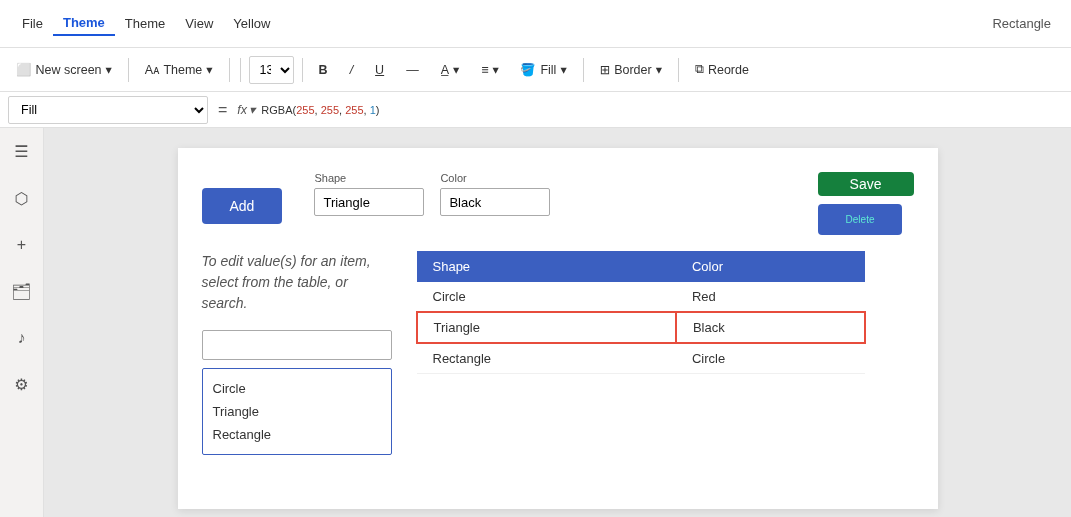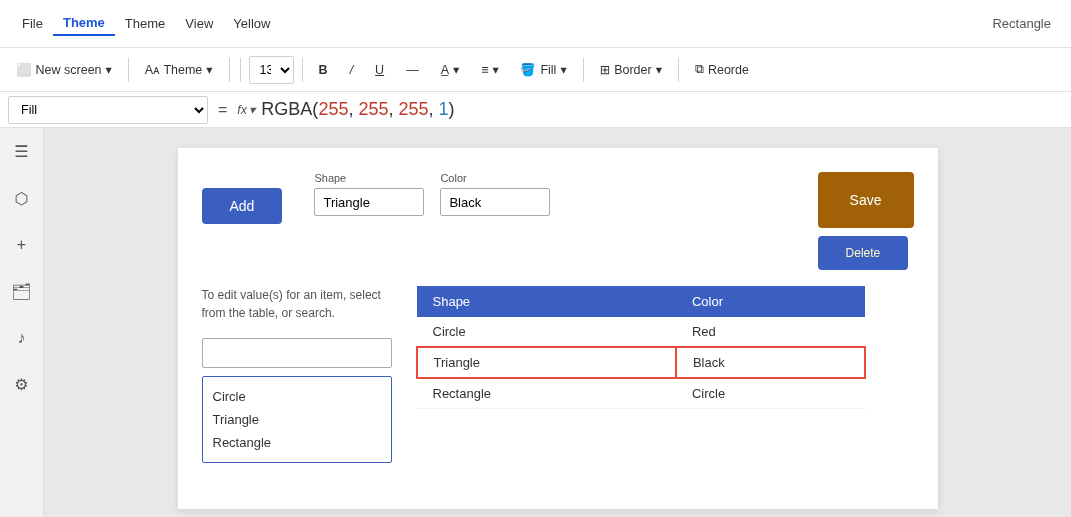--- a/index.html
+++ b/index.html
@@ -38,21 +38,21 @@
     .formula-bar {
       display: flex; align-items: center; background: #fff; border-bottom: 1px solid #e0e0e0;
       padding: 0 8px; height: 36px; gap: 6px;
     }
     .formula-bar-select {
       border: 1px solid #d0d0d0; border-radius: 2px; padding: 2px 8px;
       font-size: 12.5px; background: #fff; height: 28px; width: 200px;
     }
     .formula-equals { font-size: 16px; color: #555; padding: 0 4px; }
     .formula-fx { display: flex; align-items: center; gap: 2px; color: #555; font-size: 12.5px; font-style: italic; justify-content: center; }
-    .formula-content { font-size: 18px; color: #333; }
+    .formula-content { font-size: 11px; color: #333; }
 
     
     .main-layout { display: flex; height: calc(517px - 36px - 44px - 36px); }
 
     
     .sidebar {
       width: 44px; background: #f3f2f1; border-right: 1px solid #e0e0e0;
       display: flex; flex-direction: column; align-items: center; padding: 8px 0; gap: 16px;
     }
     .sidebar-icon { font-size: 16px; color: #555; cursor: pointer; padding: 6px; border-radius: 4px; }
@@ -67,36 +67,36 @@
       box-shadow: 0 2px 8px rgba(0,0,0,0.1); padding: 24px;
     }
 
     
     .app-add-btn {
       background: #3b5fc0; color: #fff; border: none; border-radius: 4px;
       padding: 10px 28px; font-size: 14px; cursor: pointer; font-weight: 500;
     }
 
     .app-save-btn {
-      background: #a16207; color: #fff; border: none; border-radius: 4px;
-      padding: 20px 32px; font-size: 14px; cursor: pointer; font-weight: 500;
+      background: #15803d; color: #fff; border: none; border-radius: 4px;
+      padding: 4px 32px; font-size: 14px; cursor: pointer; font-weight: 500;
       display: block; margin-bottom: 8px;
     }
     .app-delete-btn {
-      background: #3b5fc0; color: #fef9c3; border: none; border-radius: 4px;
-      padding: 10px 28px; font-size: 12px; cursor: pointer; font-weight: 500;
+      background: #3b5fc0; color: #5eead4; border: none; border-radius: 4px;
+      padding: 10px 28px; font-size: 10px; cursor: pointer; font-weight: 500;
       display: block;
     }
     .field-label { font-size: 11px; color: #555; margin-bottom: 4px; }
     .field-input {
       border: 1px solid #aaa; border-radius: 2px; padding: 4px 8px;
       font-size: 13px; width: 110px; height: 28px;
     }
 
-    .instruction-text { font-size: 12px; color: #555; line-height: 1.5; max-width: 180px; }
+    .instruction-text { font-size: 14px; color: #555; line-height: 1.5; max-width: 180px; font-style: italic; }
 
     .search-input {
       border: 1px solid #aaa; border-radius: 2px; padding: 4px 8px;
       font-size: 13px; width: 190px; height: 30px; display: block;
     }
 
     .list-box {
       border: 1px solid #3b5fc0; border-radius: 2px; width: 190px; margin-top: 8px; padding: 8px;
     }
     .list-item { font-size: 13px; color: #333; padding: 4px 2px; cursor: pointer; }

